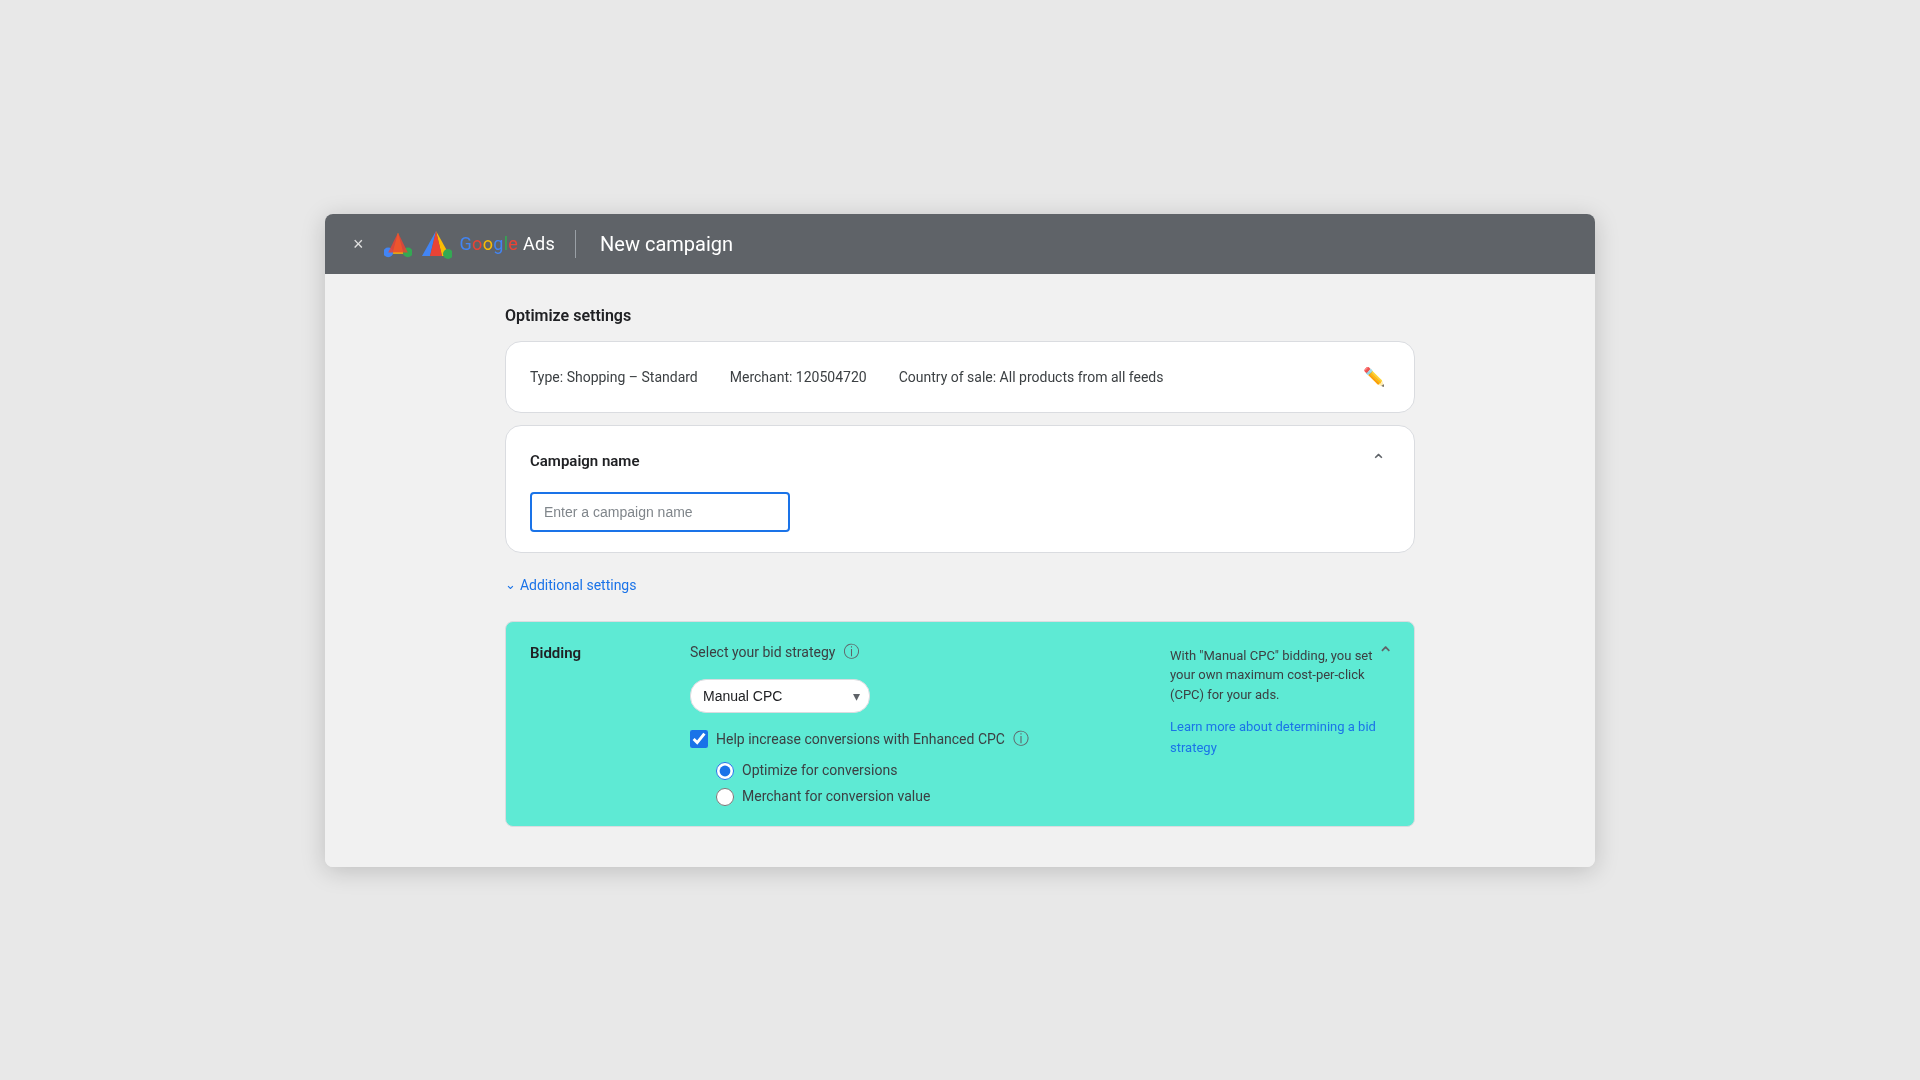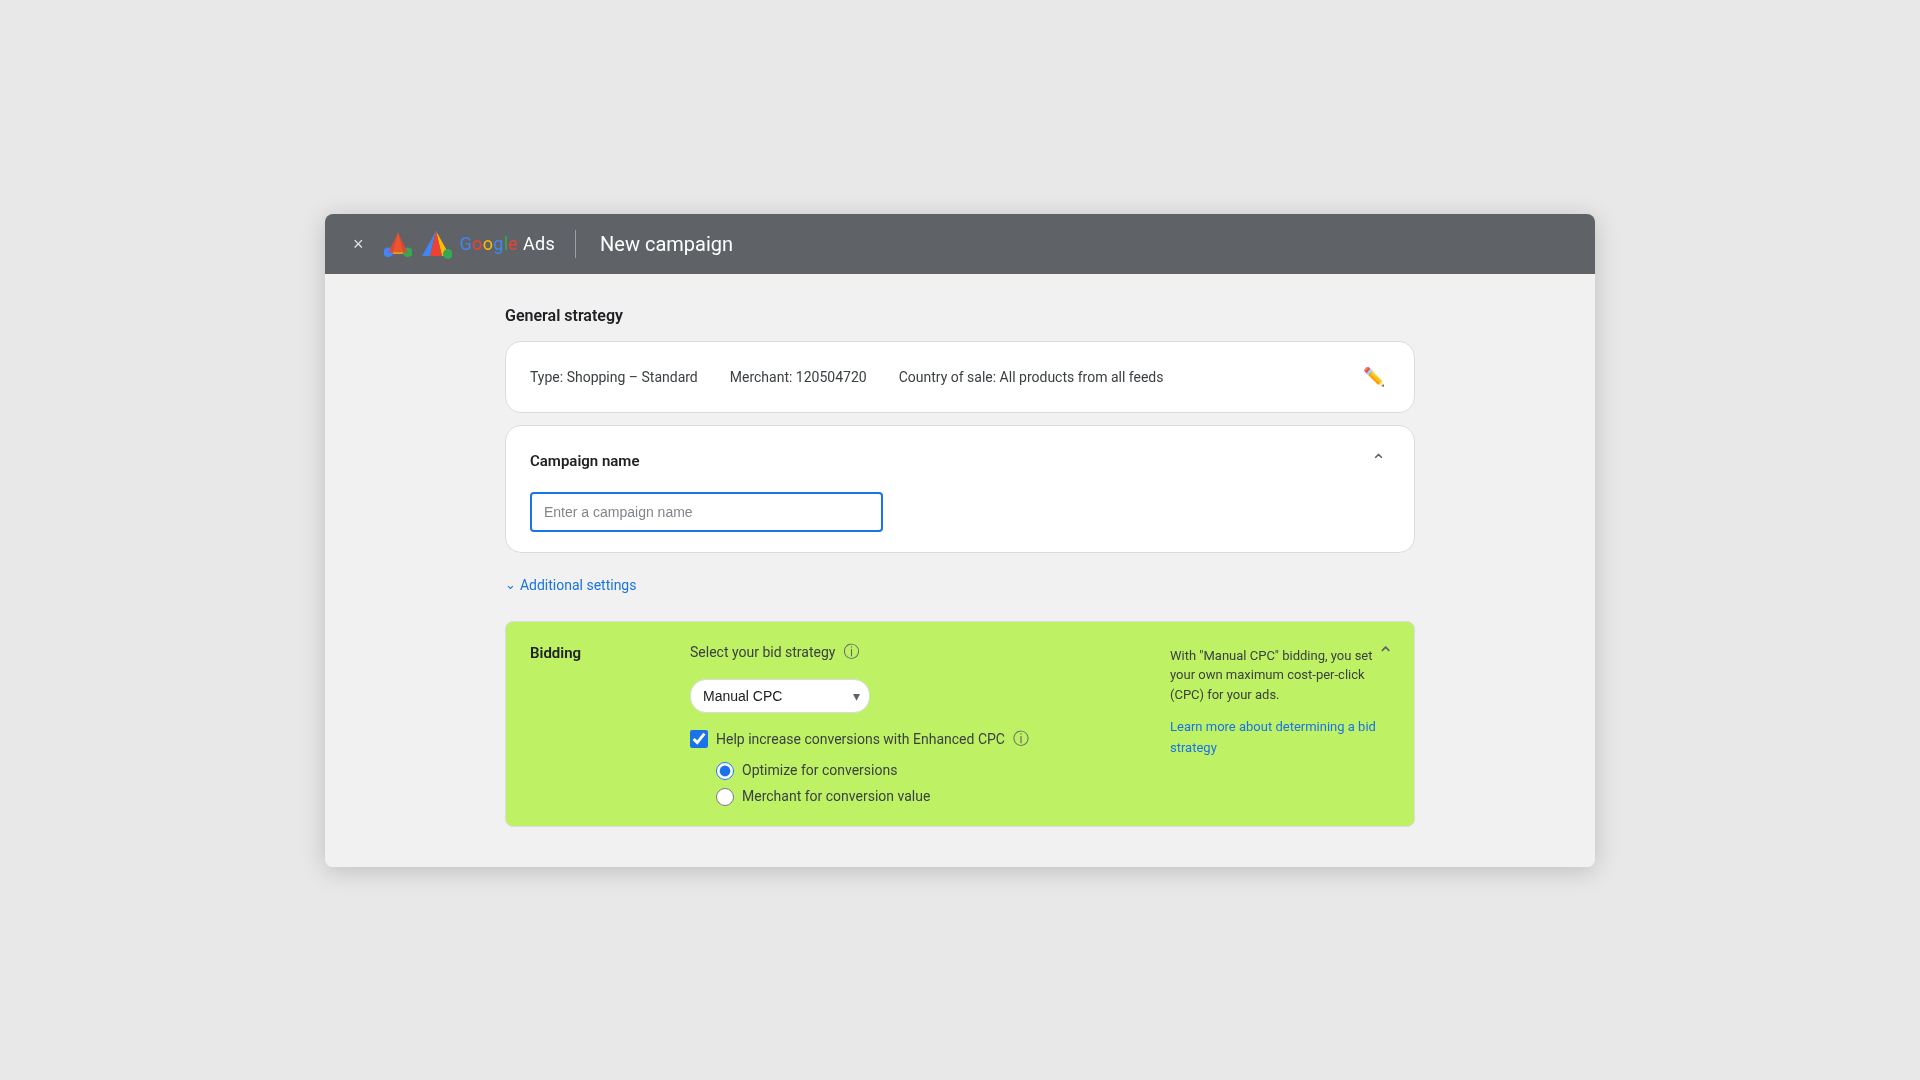--- a/index.html
+++ b/index.html
@@ -120,21 +120,21 @@
     }
     .chevron-btn {
       background: none;
       border: none;
       cursor: pointer;
       color: #5f6368;
       font-size: 18px;
       padding: 4px;
     }
     .campaign-name-input {
-      width: 353px;
+      width: 260px;
       height: 40px;
       border: 2px solid #1a73e8;
       border-radius: 4px;
       padding: 0 12px;
       font-size: 14px;
       color: #202124;
       outline: none;
       background: #fff;
     }
     .campaign-name-input::placeholder {
@@ -151,21 +151,21 @@
       margin: 8px 0 24px 0;
       padding: 4px 0;
     }
     .section-heading-2 {
       font-size: 16px;
       font-weight: 600;
       color: #202124;
       margin-bottom: 16px;
     }
     .bidding-card {
-      background: #bef264;
+      background: #5eead4;
       border-radius: 8px;
       border: 1px solid #dadce0;
     }
     .bidding-inner {
       display: flex;
       padding: 20px 24px;
       gap: 40px;
       position: relative;
     }
     .bidding-label-col {
@@ -318,21 +318,21 @@
         <span class="g">G</span><span class="o1">o</span><span class="o2">o</span><span class="gl">g</span><span class="e">l</span><span style="color:#ea4335">e</span> <span style="color:#fff">Ads</span>
       </span>
     </div>
     <div class="divider-vert"></div>
     <span class="page-title">New campaign</span>
   </div>
 
   <div class="content">
 
     
-    <div class="section-heading">General strategy</div>
+    <div class="section-heading">Optimize settings</div>
 
     
     <div class="card">
       <div class="card-row">
         <span class="settings-info-text">Type: Shopping – Standard</span>
         <span class="settings-info-text">Merchant: 120504720</span>
         <span class="settings-info-text">Country of sale: All products from all feeds</span>
         <button class="edit-icon-btn" title="Edit">✏️</button>
       </div>
     </div>

